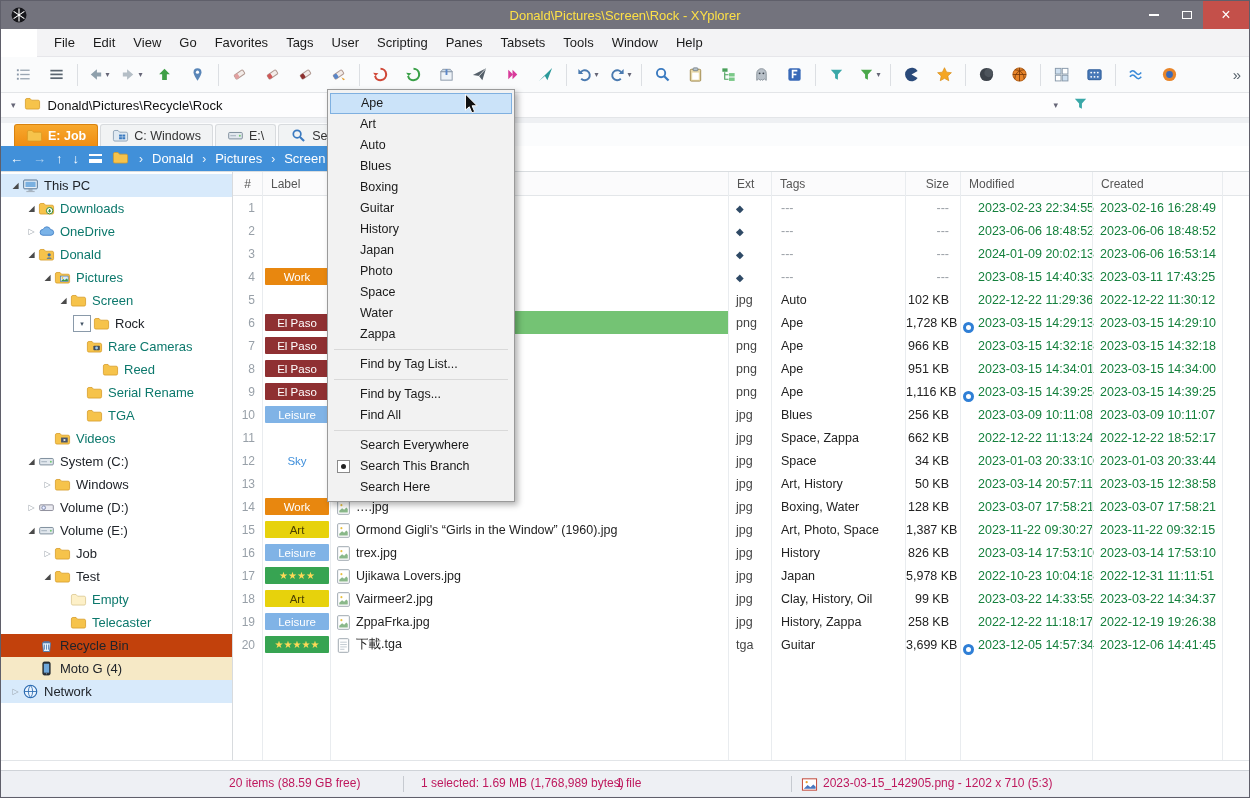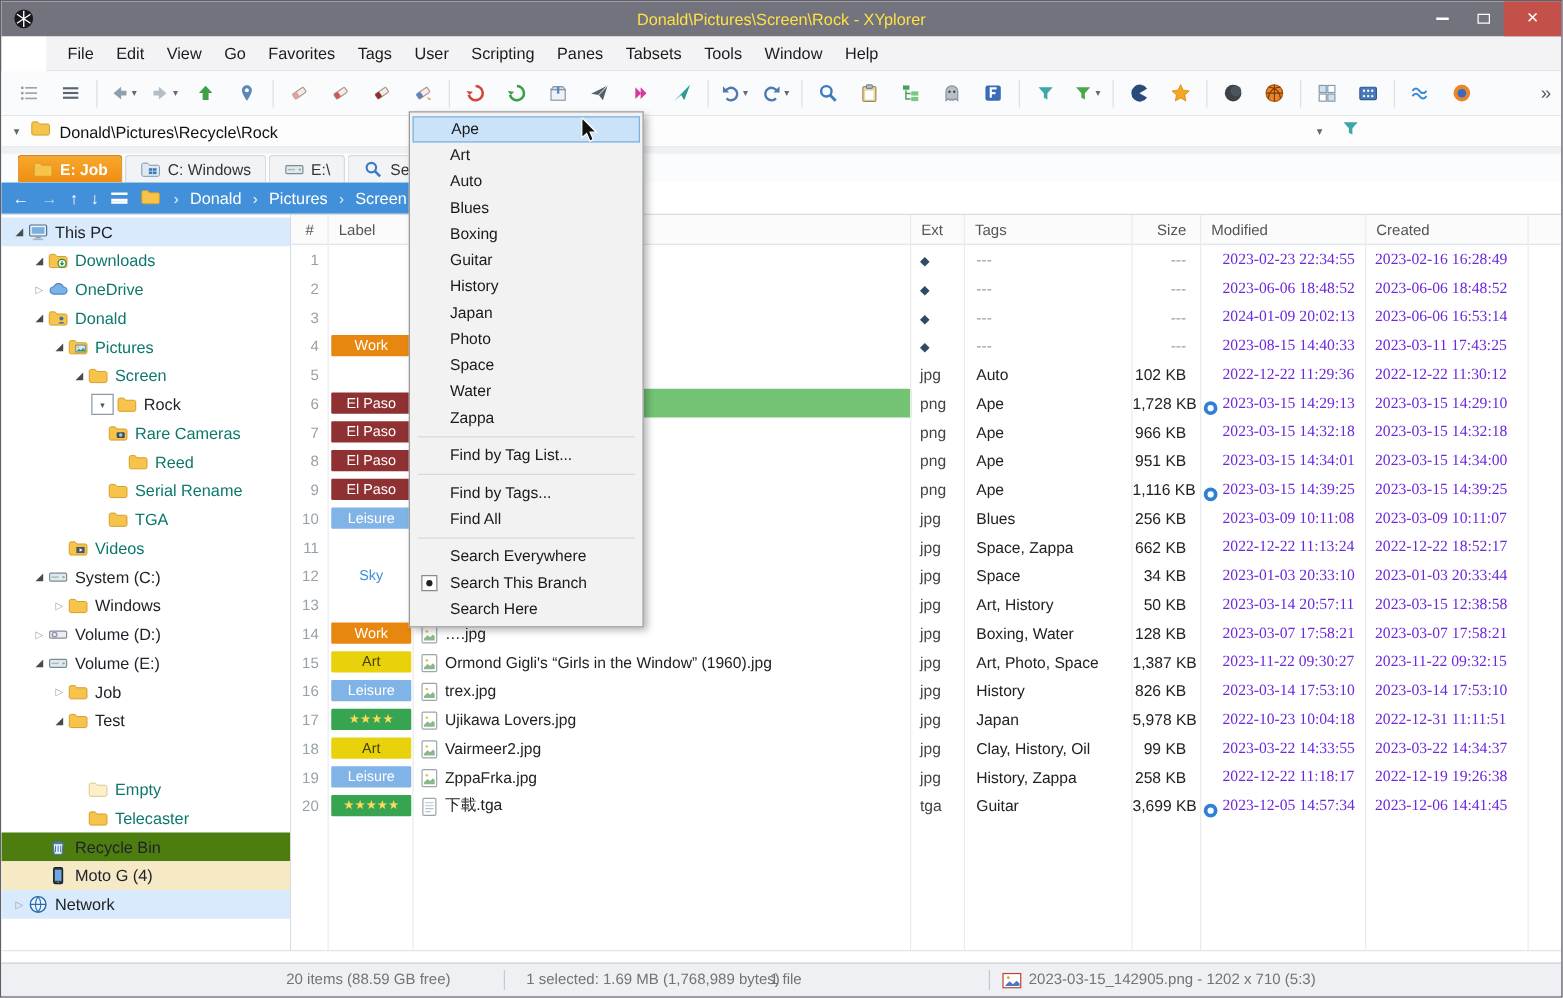--- a/index.html
+++ b/index.html
@@ -47,21 +47,21 @@
   .cb-burger { width:13px; height:9px; border-top:2px solid #fff; border-bottom:2px solid #fff; position:relative; }
   .cb-burger::after { content:""; position:absolute; left:0; right:0; top:2.5px; height:2px; background:#fff; }
   .cb-sep { font-size:12px; opacity:.9; }
   .crumbs { display:flex; align-items:center; gap:9px; }
 
   
   .main { height:589px; display:flex; border-top:1px solid #d9dde0; position:relative; }
   .tree { width:232px; border-right:1px solid #d8dbde; background:#fff; padding-top:2px; overflow:hidden; }
   .t-row { height:23px; display:flex; align-items:center; font-size:13px; white-space:nowrap; }
   .t-row.hl-blue { background:#d8eafb; }
-  .t-row.hl-green { background:#4d7c0f; }
+  .t-row.hl-green { background:#c2410c; }
   .t-row.hl-tan  { background:#f6e9c6; }
   .t-arrow { width:13px; text-align:center; font-size:8px; flex:0 0 13px; }
   .t-arrow.exp { color:#4a4a4a; }
   .t-arrow.col { color:#9aa2aa; }
   .t-icon { width:19px; flex:0 0 19px; display:flex; align-items:center; }
   .t-label { margin-left:3px; }
   .t-label.teal { color:#0c786c; }
   .t-label.dark { color:#20242a; }
   .t-combo { width:18px; height:17px; border:1px solid #8a9aaa; background:#fff; font-size:7px; color:#456; display:flex; align-items:center; justify-content:center; margin-right:2px; flex:0 0 18px; }
 
@@ -82,27 +82,27 @@
   .c-name { display:flex; align-items:center; gap:5px; height:100%; padding-left:4px; overflow:hidden; white-space:nowrap; }
   .c-name.sel { background:#74c374; }
   .f-icon { width:16px; height:16px; flex:0 0 16px; }
   .c-ext { padding-left:7px; color:#444; }
   .diamond { color:#2f4a66; font-size:10px; }
   .c-tags { padding-left:9px; white-space:nowrap; overflow:hidden; }
   .c-size { text-align:right; padding-right:12px; white-space:nowrap; }
   .muted { color:#9aa0a6; }
   .c-mod { position:relative; padding-left:17px; }
   .c-crt { padding-left:7px; }
-  .date { color:#6d28d9; white-space:nowrap;font-family:Liberation Serif, serif; }
+  .date { color:#15803d; white-space:nowrap; }
   .dot { position:absolute; left:2px; top:6px; width:11px; height:11px; border-radius:50%; border:3px solid #2f7fd6; background:#fff; }
   .vline { position:absolute; top:0; bottom:0; width:1px; background:#e9ecef; }
 
   
   .hscroll { height:10px; background:#fff; border-top:1px solid #e2e5e8; }
-  .statusbar { height:26px; background:#eef0f4; border-top:1px solid #cfd3d8; position:relative; font-size:12px; color:#737373; }
+  .statusbar { height:26px; background:#eef0f4; border-top:1px solid #cfd3d8; position:relative; font-size:12px; color:#be185d; }
   .sb-text { position:absolute; top:5px; white-space:nowrap; }
   .sb-sep { position:absolute; top:5px; width:1px; height:16px; background:#c6cad0; }
   .sb-icon { position:absolute; top:5px; width:16px; height:16px; }
   .bottomframe { height:6px; background:#e9ebf1; }
 
   
   .ctxmenu { position:absolute; left:326px; top:88px; width:188px; background:#f2f2f2; border:1px solid #9a9a9a; box-shadow:3px 3px 6px rgba(0,0,0,.3); padding:3px 0; z-index:50; }
   .m-item { height:21px; line-height:21px; padding-left:30px; font-size:12.5px; color:#1a1a1a; position:relative; margin:0 2px; }
   .m-item.hl { background:#cbe3f9; border:1px solid #7fb0e0; line-height:19px; }
   .m-sep { height:1px; background:#d9d9d9; margin:4px 6px; }
@@ -642,21 +642,21 @@
         </div>
         <div class="t-row" style="padding-left: 40px;">
           <span class="t-arrow exp">◢</span>
           <span class="t-icon">
             <svg viewBox="0 0 18 18" width="17" height="17">
               <path d="M1.5 5.2c0-.9.6-1.5 1.5-1.5h3.4l1.6 1.8h7c.9 0 1.5.6 1.5 1.5v6.4c0 .9-.6 1.5-1.5 1.5H3c-.9 0-1.5-.6-1.5-1.5z" fill="#f6c34b" stroke="#d49a25" stroke-width="0.8"></path>
             </svg>
           </span>
           <span class="t-label dark">Test</span>
         </div>
-        <div class="t-row" style="padding-left: 56px; margin-top: 32px;">
+        <div class="t-row" style="padding-left: 56px;">
           <span class="t-arrow"></span>
           <span class="t-icon">
             <svg viewBox="0 0 18 18" width="17" height="17">
               <path d="M1.5 5.2c0-.9.6-1.5 1.5-1.5h3.4l1.6 1.8h7c.9 0 1.5.6 1.5 1.5v6.4c0 .9-.6 1.5-1.5 1.5H3c-.9 0-1.5-.6-1.5-1.5z" fill="#fdf0c8" stroke="#d8c48a" stroke-width="0.8"></path>
             </svg>
           </span>
           <span class="t-label teal">Empty</span>
         </div>
         <div class="t-row" style="padding-left: 56px;">
           <span class="t-arrow"></span>

